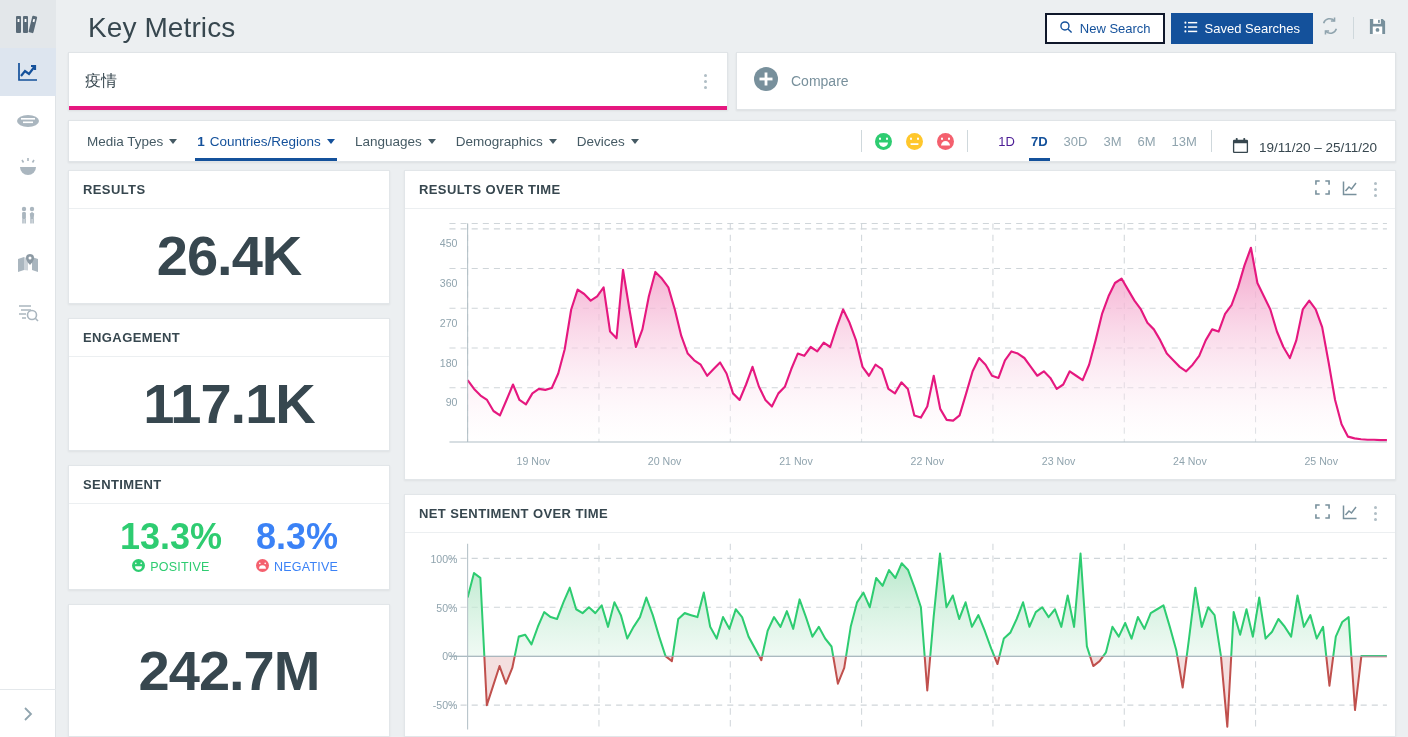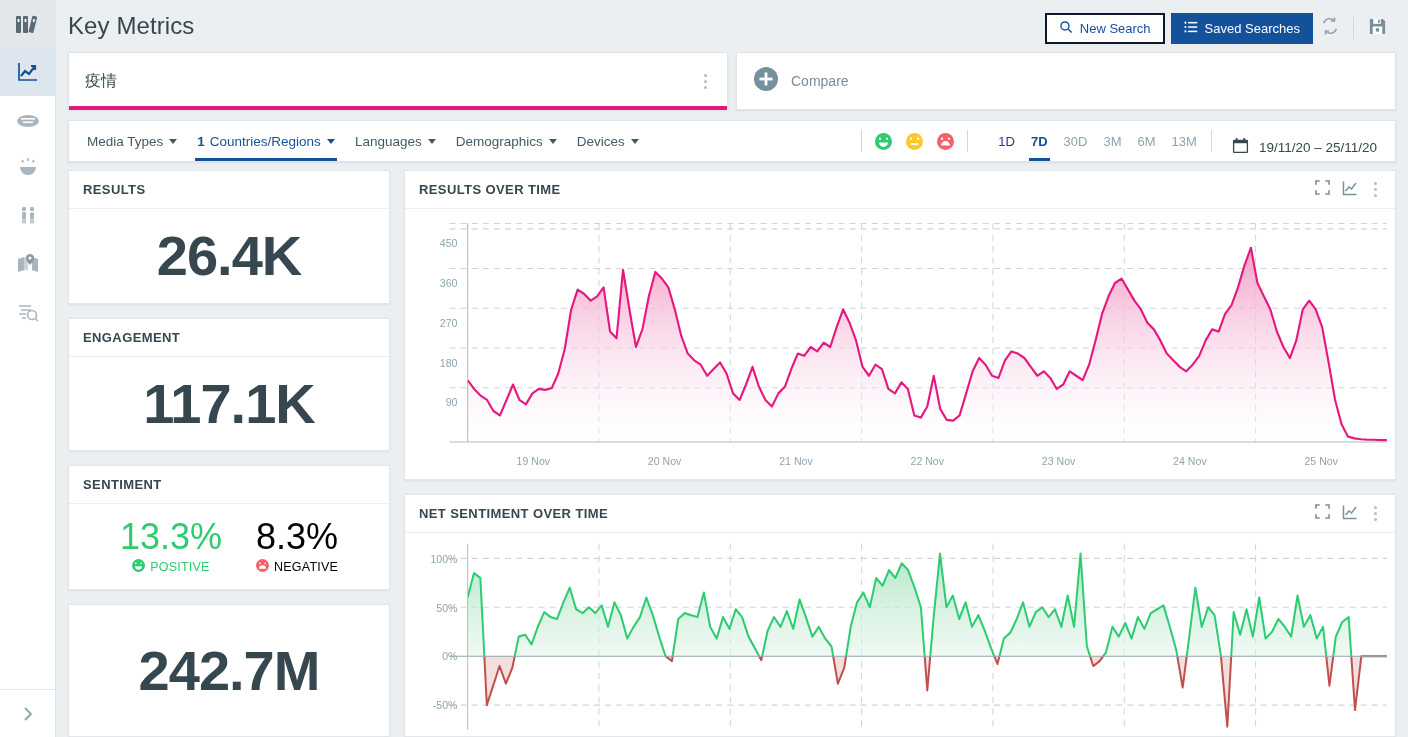--- a/index.html
+++ b/index.html
@@ -32,22 +32,22 @@
     border-top:1px solid #e4e8eb; cursor:pointer; margin-bottom:0px;
   }
   .ico { display:block; }
 
   
   #main { position:absolute; left:56px; top:0; width:1352px; height:737px; }
 
   
   #topbar { position:relative; height:52px; padding:0 16px 0 16px; }
   #page-title {
-    position:absolute; left:12px; top:12px;
-    font-size:24px; font-weight:400; color:#37474f; letter-spacing:0.1px;
+    position:absolute; left:32px; top:12px;
+    font-size:28px; font-weight:400; color:#37474f; letter-spacing:0.1px;
   }
   #topbar-actions {
     position:absolute; right:14px; top:11px; display:flex; align-items:center; gap:0px;
   }
   .btn {
     height:31px; display:inline-flex; align-items:center; gap:7px;
     padding:0 12px; font-size:13px; cursor:pointer; white-space:nowrap;
   }
   .btn-outline {
     border:2px solid #0f172a; color:#14519b; background:#ffffff;
@@ -133,24 +133,24 @@
   .card-title {
     font-size:13px; font-weight:700; color:#37474f; letter-spacing:0.4px;
   }
   .card-head-icons { display:flex; align-items:center; gap:12px; color:#78909c; }
   .card-body { flex:1 1 auto; display:flex; align-items:center; justify-content:center; }
 
   .bignum { font-size:56px; font-weight:700; color:#37474f; letter-spacing:-1px; }
 
   .sentiment-row { display:flex; width:100%; justify-content:center; gap:34px; }
   .sent-block { text-align:center; }
-  .sent-val { font-size:36px; font-weight:400; line-height:1.05; }
+  .sent-val { font-size:36px; font-weight:700; line-height:1.05; }
   .sent-lbl { font-size:12.5px; display:flex; align-items:center; justify-content:center; gap:5px; margin-top:3px; letter-spacing:.2px; }
   .pos { color:#2ecc71; }
-  .neg { color:#000000; }
+  .neg { color:#3b82f6; }
 
   
   .chart-card { flex:1 1 auto; min-height:0; }
   .chart-wrap { flex:1 1 auto; position:relative; min-height:0; }
   svg.chart { width:100%; height:100%; display:block; }
   .axis-txt { font-size:10.5px; fill:#90a4ae; font-family:"Liberation Sans", sans-serif; }
   .grid-line { stroke:#cfd5d9; stroke-width:1; stroke-dasharray:6 5; }
   .axis-line { stroke:#b0bec5; stroke-width:1; }
 </style>
 </head>

